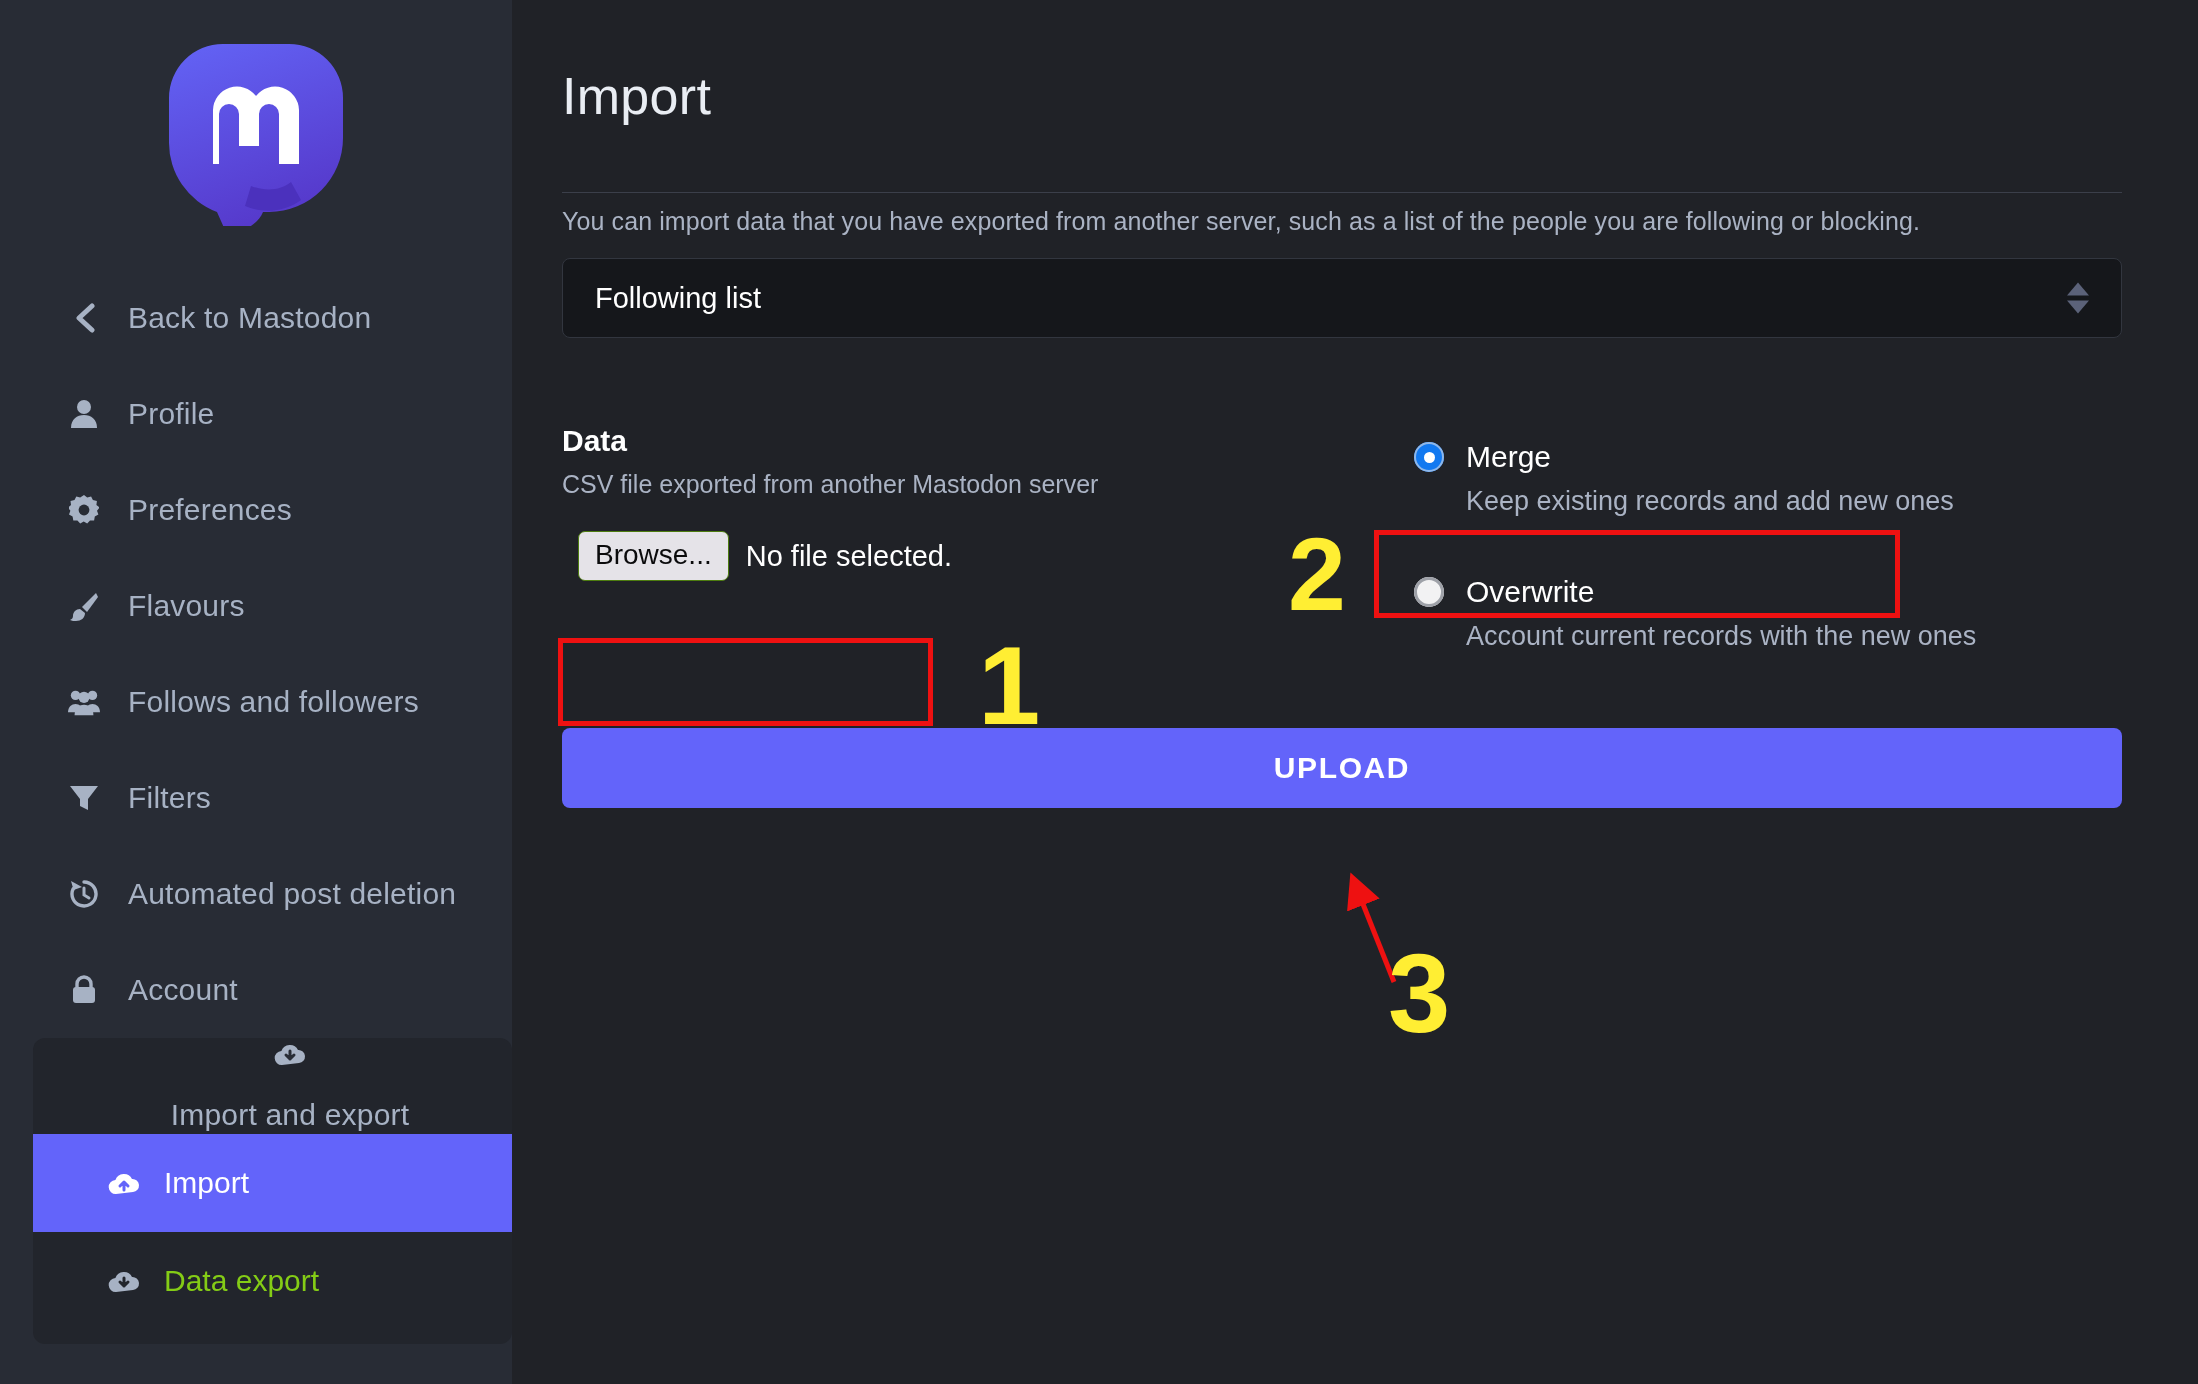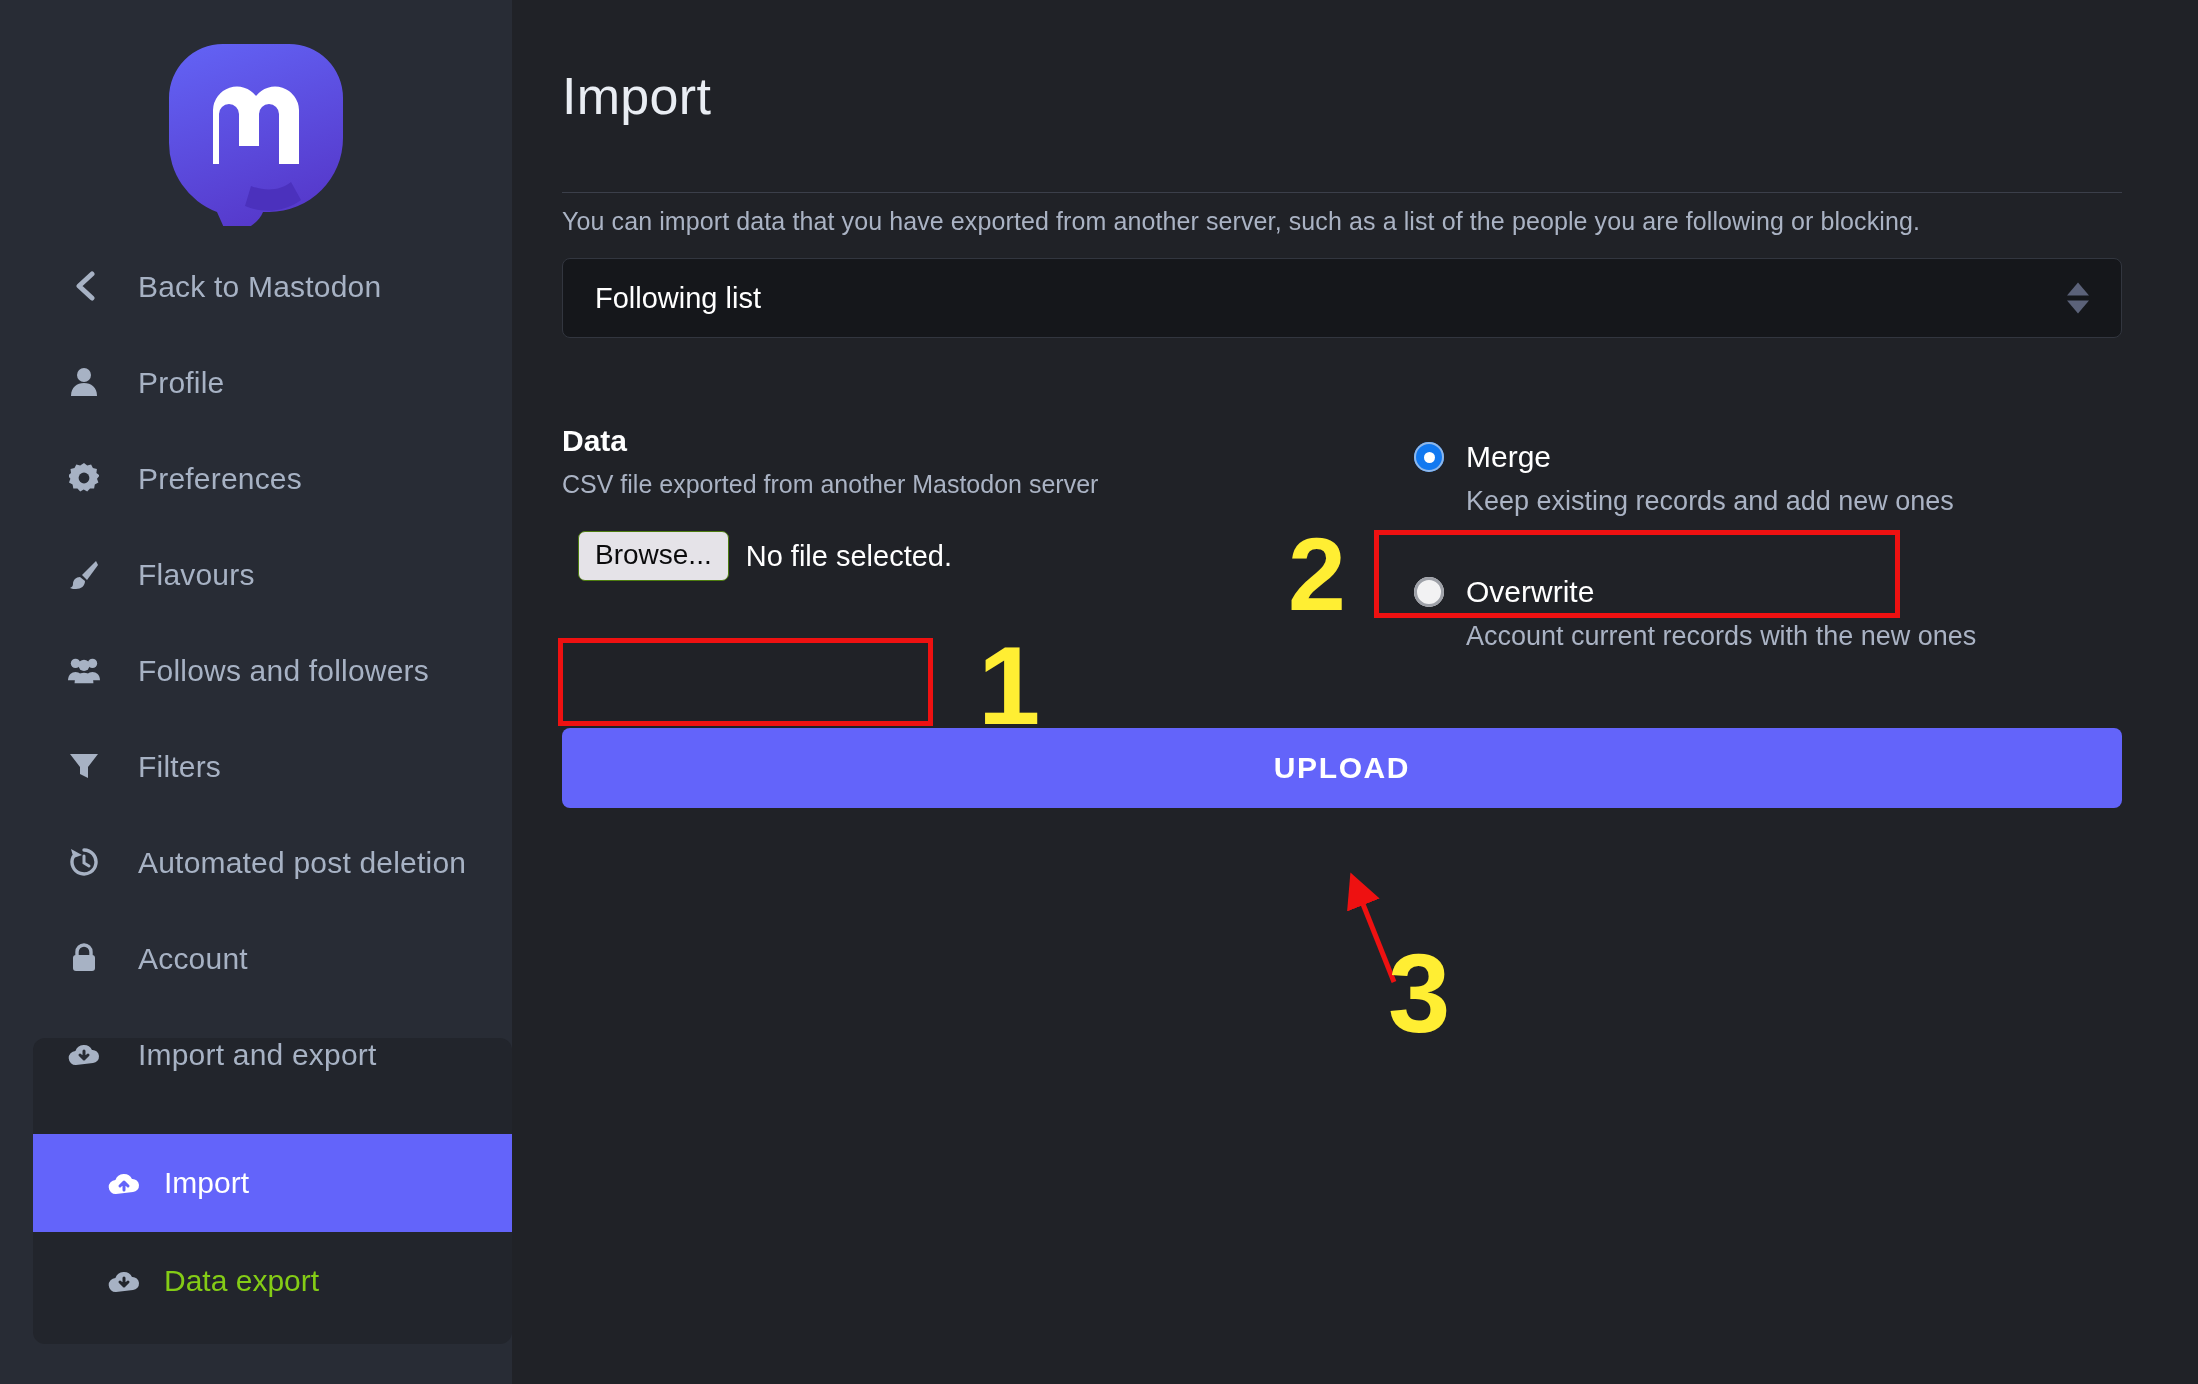--- a/index.html
+++ b/index.html
@@ -33,44 +33,45 @@
     justify-content: center;
   }
   .logo {
     width: 190px;
     height: 190px;
     position: relative;
   }
   .nav { padding-top: 8px; }
   .nav-item {
     display: flex;
+    align-items: center;
     height: 96px;
     padding-left: 68px;
-    gap: 38px;
+    gap: 28px;
     color: #a7b2c4;
     font-size: 30px;
     letter-spacing: .2px;
   }
   .nav-item .ico {
     width: 32px;
     height: 32px;
     display: inline-flex;
     align-items: center;
     justify-content: center;
     flex: 0 0 32px;
   }
   .nav-item .ico svg { display: block; }
   .nav-group {
     background: #22252c;
     border-radius: 12px;
     margin-left: 33px;
     padding-bottom: 14px;
     overflow: hidden;
   }
-  .nav-group .nav-item { padding-left: 35px; }
+  .nav-group .nav-item { padding-left: 35px; flex-direction: column; }
   .nav-sub {
     display: flex;
     align-items: center;
     height: 98px;
     padding-left: 75px;
     gap: 24px;
     font-size: 30px;
     color: #84cc16;
   }
   .nav-sub .ico {

